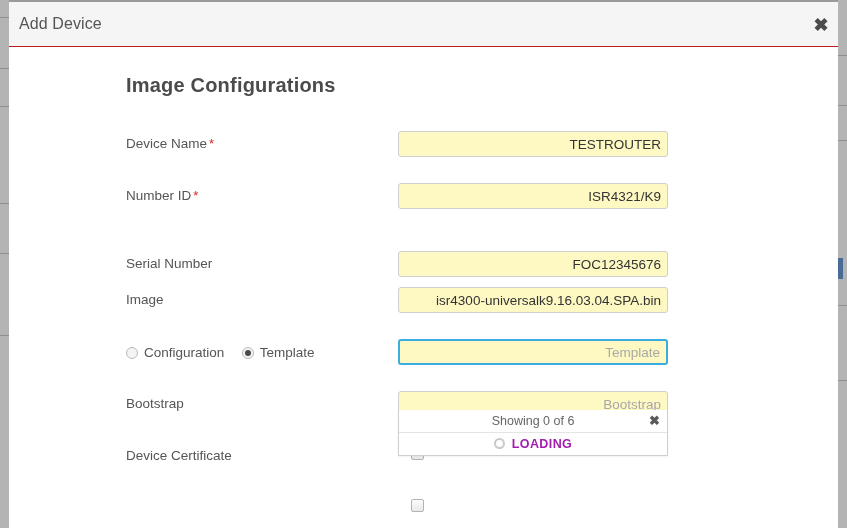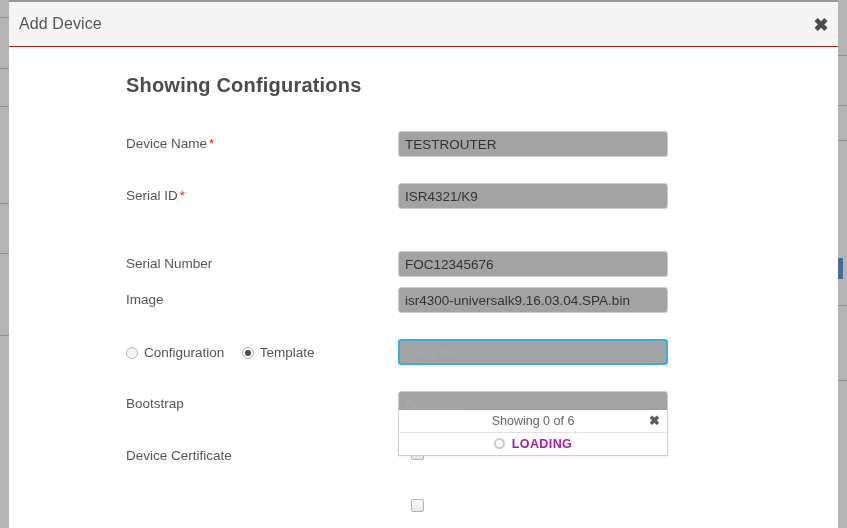--- a/index.html
+++ b/index.html
@@ -145,27 +145,28 @@
     margin-left: 2px;
   }
   .field-input {
     position: absolute;
     left: 389px;
     top: 0;
     width: 270px;
     height: 26px;
     box-sizing: border-box;
     border: 1px solid #cfcfcf;
-    background: #a3a3a3;
+    background: #fef9c3;
     font-family: "Liberation Sans", sans-serif;
     font-size: 13.5px;
     color: #333333;
     padding: 0 6px;
     outline: none;
     border-radius: 3px;
+    text-align: right;
   }
   .field-input::placeholder {
     color: #a8a8a8;
   }
   .field-input.focused {
     border: 2px solid #3aaee0;
   }
 
   
   .radio-group {
@@ -301,32 +302,32 @@
 
 <div class="modal">
 
   <div class="modal-header">
     <div class="modal-title">Add Device</div>
     <div class="modal-close">✖</div>
   </div>
 
   <div class="modal-body">
 
-    <div class="section-title">Showing Configurations</div>
+    <div class="section-title">Image Configurations</div>
 
     <div class="form-row" style="top:84px">
       <div class="field-label">
         <span>Device Name</span><span class="req-star">*</span>
       </div>
       <input class="field-input" type="text" value="TESTROUTER" style="">
     </div>
 
     <div class="form-row" style="top:136px">
       <div class="field-label">
-        <span>Serial ID</span><span class="req-star">*</span>
+        <span>Number ID</span><span class="req-star">*</span>
       </div>
       <input class="field-input" type="text" value="ISR4321/K9" style="">
     </div>
 
     <div class="form-row" style="top:204px">
       <div class="field-label">Serial Number</div>
       <input class="field-input" type="text" value="FOC12345676" style="">
     </div>
 
     <div class="form-row" style="top:240px">

